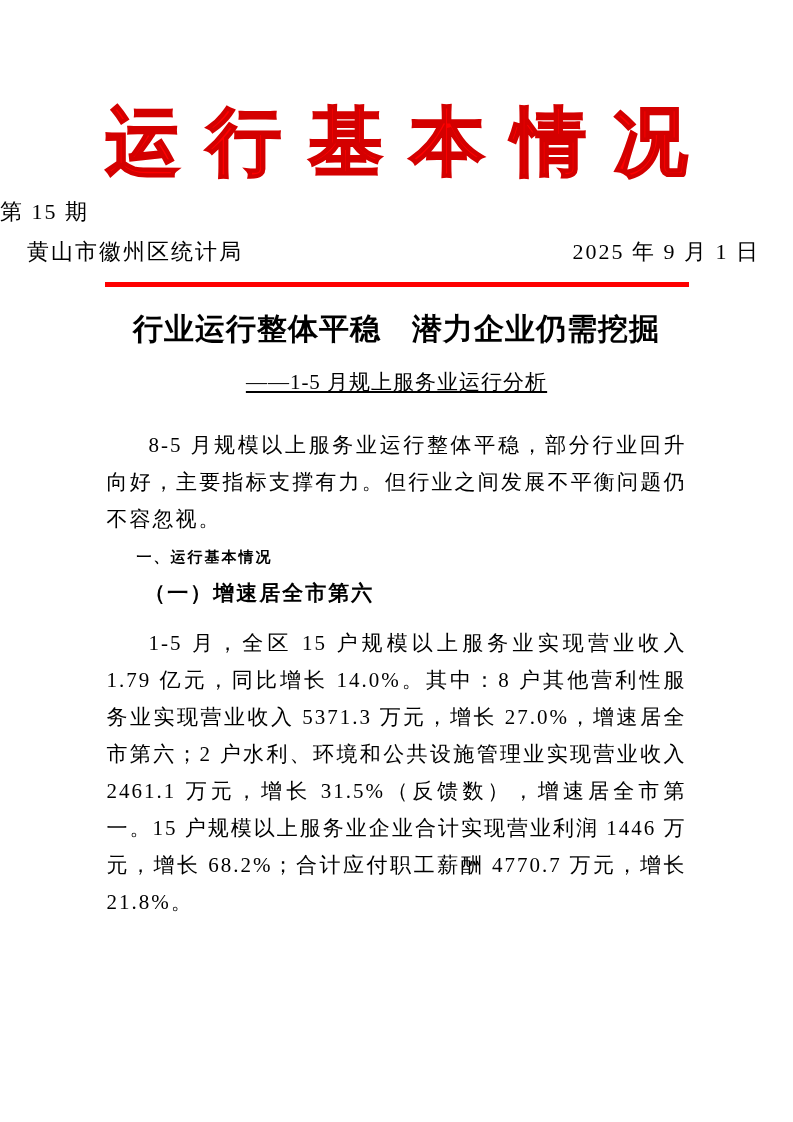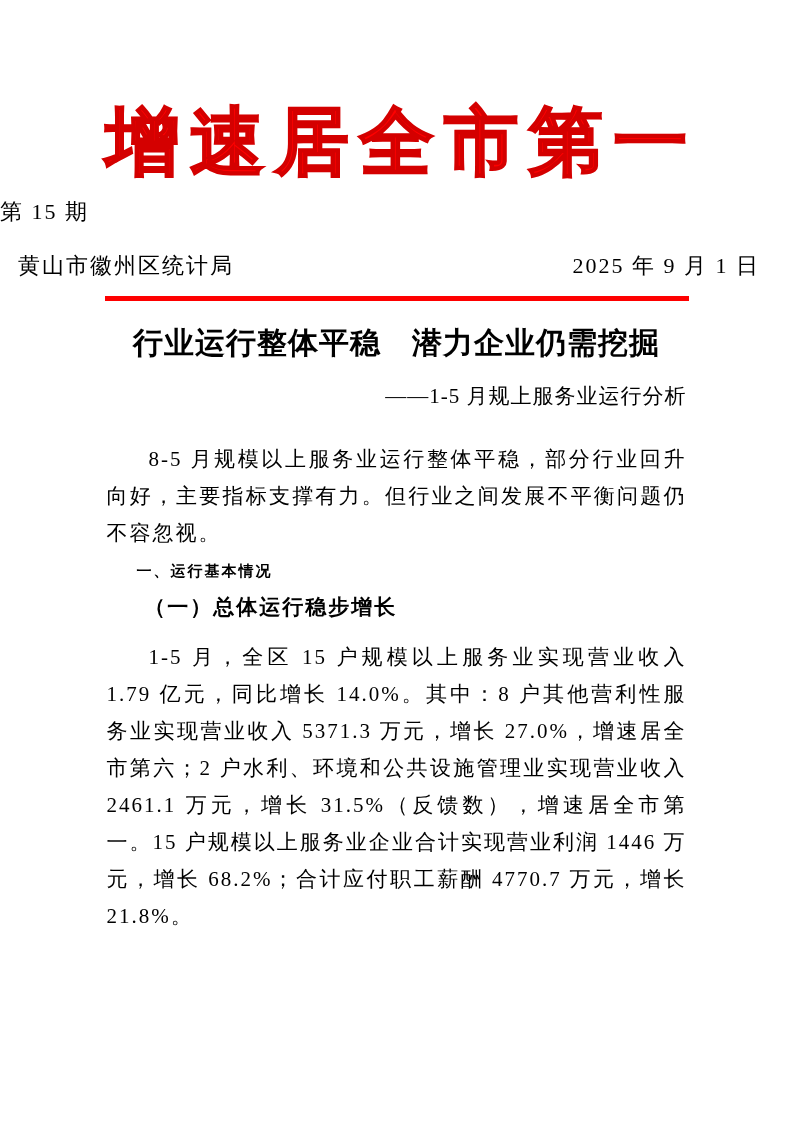--- a/index.html
+++ b/index.html
@@ -32,49 +32,50 @@
     text-align-last: justify;
   }
 
   .issue-line {
     margin-top: 10px;
     font-size: 22px; line-height: 30px;
     letter-spacing: 2px;
   }
 
   .agency-row {
-    margin-top: 24px;
+    margin-top: 10px;
     display: flex;
     justify-content: space-between;
     align-items: baseline;
     font-size: 22px; line-height: 30px;
     letter-spacing: 2px;
-    padding: 0 33px 0 18px;
+    padding: 0 33px 0 27px;
   }
 
   .red-line {
     width: 584px;
     margin: 15px auto 0;
     height: 5px;
     background: #fe0000;
   }
 
   .article-title {
     margin-top: 19px;
     text-align: center;
     font-size: 30px; line-height: 46px;
     font-weight: 700;
     letter-spacing: 1px;
   }
 
   .article-subtitle {
     margin-top: 12px;
-    text-align: right;
+    text-align: center;
     font-size: 21px; line-height: 37px;
     letter-spacing: 1px;
+    text-decoration: underline;
   }
 
   .para {
     font-size: 21px; line-height: 37px;
     text-align: justify;
     text-indent: 2em;
     letter-spacing: 2px;
   }
   .intro-para { margin-top: 26px; }
   .body-para  { margin-top: 13px; }
@@ -92,39 +93,39 @@
     text-indent: 1.8em;
     letter-spacing: 2px;
   }
 </style>
 </head>
 <body>
 
 <div class="page">
 
   <div class="masthead">
-    <div class="masthead-title">增速居全市第一</div>
+    <div class="masthead-title">运行基本情况</div>
 
     <div class="issue-line">第 15 期</div>
 
     <div class="agency-row">
       <span>黄山市徽州区统计局</span>
       <span>2025 年 9 月 1 日</span>
     </div>
 
     <div class="red-line"></div>
   </div>
 
   <div class="content">
     <h1 class="article-title">行业运行整体平稳　潜力企业仍需挖掘</h1>
 
     <div class="article-subtitle">——1-5 月规上服务业运行分析</div>
 
     <p class="para intro-para">8-5 月规模以上服务业运行整体平稳，部分行业回升向好，主要指标支撑有力。但行业之间发展不平衡问题仍不容忽视。</p>
 
     <div class="section-heading">一、运行基本情况</div>
 
-    <div class="subsection-heading">（一）总体运行稳步增长</div>
+    <div class="subsection-heading">（一）增速居全市第六</div>
 
     <p class="para body-para">1-5 月，全区 15 户规模以上服务业实现营业收入 1.79 亿元，同比增长 14.0%。其中：8 户其他营利性服务业实现营业收入 5371.3 万元，增长 27.0%，增速居全市第六；2 户水利、环境和公共设施管理业实现营业收入 2461.1 万元，增长 31.5%（反馈数），增速居全市第一。15 户规模以上服务业企业合计实现营业利润 1446 万元，增长 68.2%；合计应付职工薪酬 4770.7 万元，增长 21.8%。</p>
   </div>
 
 </div>
 
 </body></html>

